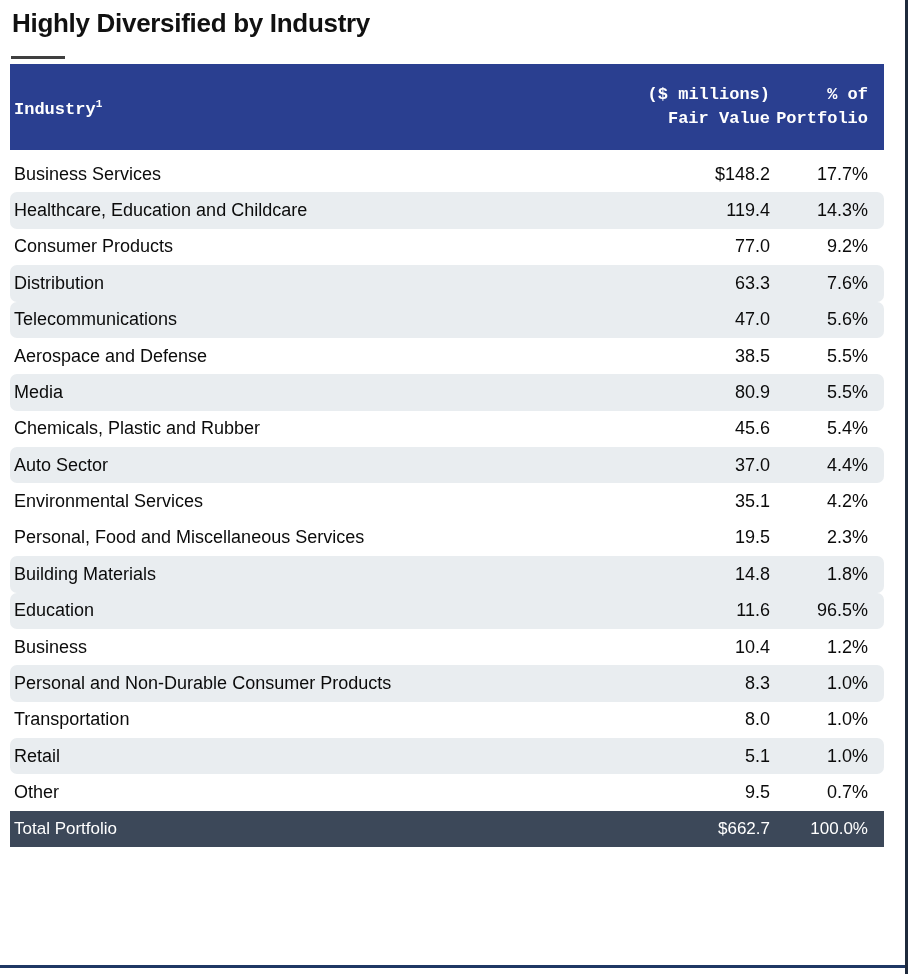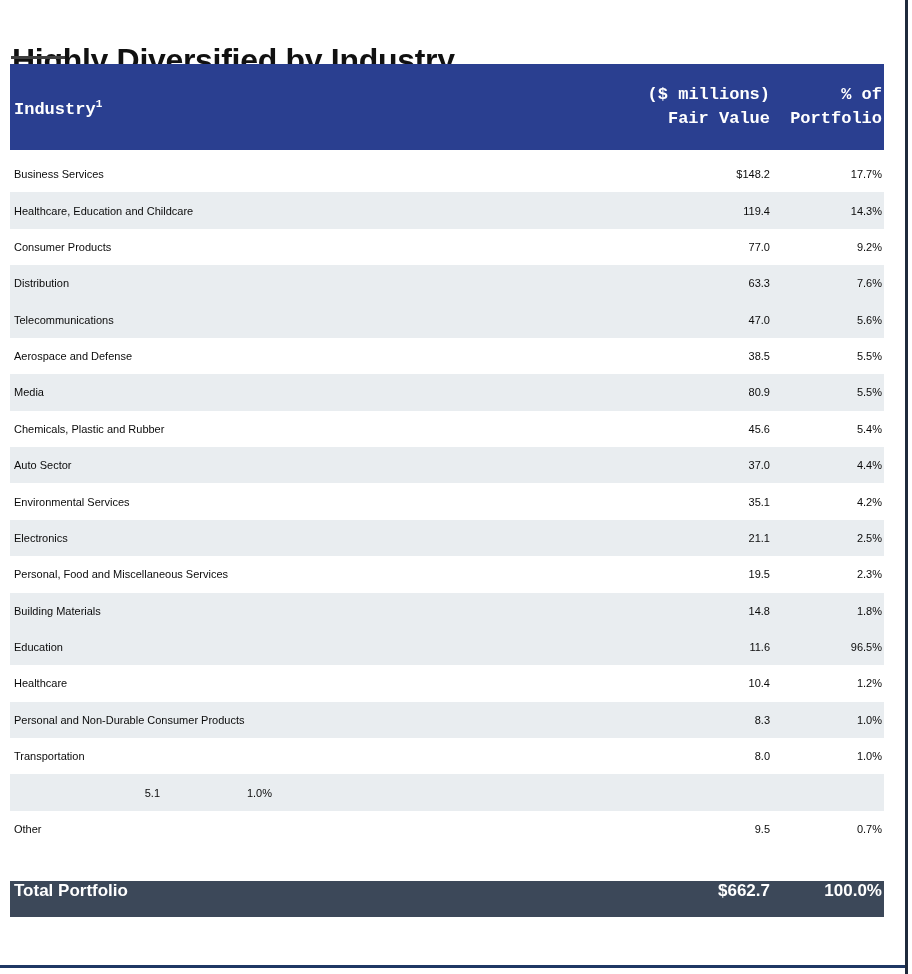--- a/index.html
+++ b/index.html
@@ -9,40 +9,40 @@
     --bottom-line:#1F3864;
     --edge-line:#1F2A3C;
     --title-color:#111111;
     --row-text:#0B0B0B;
   }
   *{box-sizing:border-box;margin:0;padding:0;}
   html,body{width:912px;height:974px;background:#ffffff;overflow:hidden;
     font-family:"Liberation Sans","DejaVu Sans",sans-serif;}
   .page{position:relative;width:912px;height:974px;background:#ffffff;}
 
-  .page-title{position:absolute;left:12px;top:8px;font-size:32px;font-weight:bold;
-    color:var(--title-color);letter-spacing:-0.3px;margin-top:34px;}
+  .page-title{position:absolute;left:12px;top:8px;font-size:26px;font-weight:bold;
+    color:var(--title-color);letter-spacing:-0.3px;}
   .title-rule{position:absolute;left:11px;top:56px;width:54px;height:3px;background:#3f3f3f;}
 
   .industry-table{position:absolute;left:10px;top:64px;width:874px;}
 
   .thead{display:flex;align-items:center;height:86px;background:var(--header-bg);
     color:#ffffff;font-weight:bold;font-size:17px;line-height:24px;font-family:Liberation Mono, monospace;}
   .col-industry{flex:1;padding-left:4px;text-align:left;}
   .col-fv{width:150px;text-align:right;}
-  .col-pct{width:114px;text-align:right;padding-right:2px;}
+  .col-pct{width:114px;text-align:right;padding-right:16px;}
   .thead .col-industry sup{font-size:11px;}
 
   .rows{margin-top:6px;}
   .row{display:flex;align-items:center;height:36.38px;background:#ffffff;
-    color:var(--row-text);font-size:11px;}
-  .row.alt{background:var(--row-alt-bg);}
+    color:var(--row-text);font-size:18px;}
+  .row.alt{background:var(--row-alt-bg);border-radius:7px;}
 
-  .total-row{display:flex;align-items:flex-start;height:36px;background:var(--total-bg);
-    color:#ffffff;font-weight:bold;font-size:17px;margin-top:34px;}
+  .total-row{display:flex;align-items:center;height:36px;background:var(--total-bg);
+    color:#ffffff;font-weight:normal;font-size:17px;}
 
   .bottom-rule{position:absolute;left:0;top:965px;width:908px;height:3px;
     background:var(--bottom-line);}
   .right-edge{position:absolute;left:905px;top:0;width:3px;height:974px;
     background:var(--edge-line);}
 </style>
 </head>
 <body>
 
 <div class="page">
@@ -108,56 +108,52 @@
         <div class="row alt">
     <div class="col-industry">Auto Sector</div>
     <div class="col-fv">37.0</div>
     <div class="col-pct">4.4%</div>
   </div>
         <div class="row">
     <div class="col-industry">Environmental Services</div>
     <div class="col-fv">35.1</div>
     <div class="col-pct">4.2%</div>
   </div>
-        <div class="row alt">
-    <div class="col-industry">Electronics</div>
-    <div class="col-fv">21.1</div>
-    <div class="col-pct">2.5%</div>
-  </div>
         <div class="row">
     <div class="col-industry">Personal, Food and Miscellaneous Services</div>
     <div class="col-fv">19.5</div>
     <div class="col-pct">2.3%</div>
   </div>
         <div class="row alt">
     <div class="col-industry">Building Materials</div>
     <div class="col-fv">14.8</div>
     <div class="col-pct">1.8%</div>
   </div>
         <div class="row alt">
     <div class="col-industry">Education</div>
     <div class="col-fv">11.6</div>
     <div class="col-pct">96.5%</div>
   </div>
         <div class="row">
-    <div class="col-industry">Healthcare</div>
+    <div class="col-industry">Business</div>
     <div class="col-fv">10.4</div>
     <div class="col-pct">1.2%</div>
   </div>
         <div class="row alt">
     <div class="col-industry">Personal and Non-Durable Consumer Products</div>
     <div class="col-fv">8.3</div>
     <div class="col-pct">1.0%</div>
   </div>
         <div class="row">
     <div class="col-industry">Transportation</div>
     <div class="col-fv">8.0</div>
     <div class="col-pct">1.0%</div>
   </div>
         <div class="row alt">
+    <div class="col-industry">Retail</div>
     <div class="col-fv">5.1</div>
     <div class="col-pct">1.0%</div>
   </div>
         <div class="row">
     <div class="col-industry">Other</div>
     <div class="col-fv">9.5</div>
     <div class="col-pct">0.7%</div>
   </div>
       </div>
 

